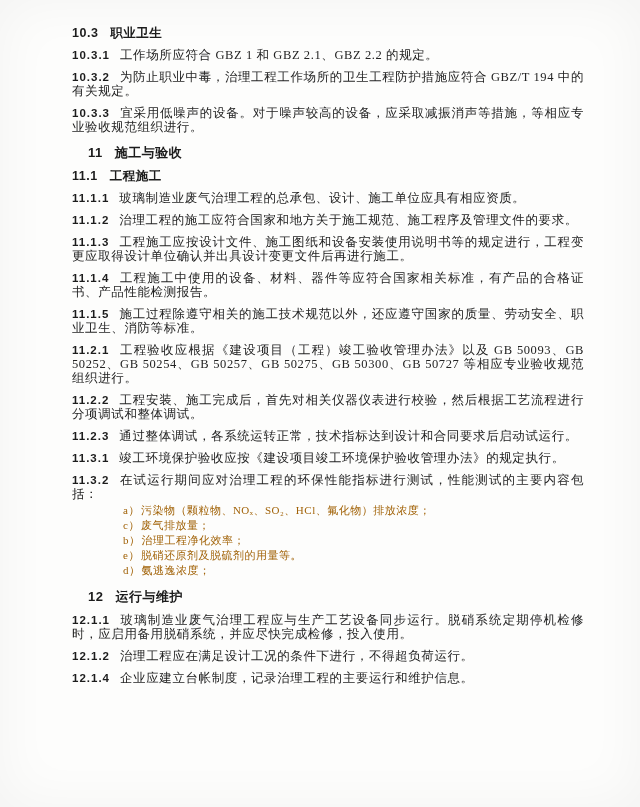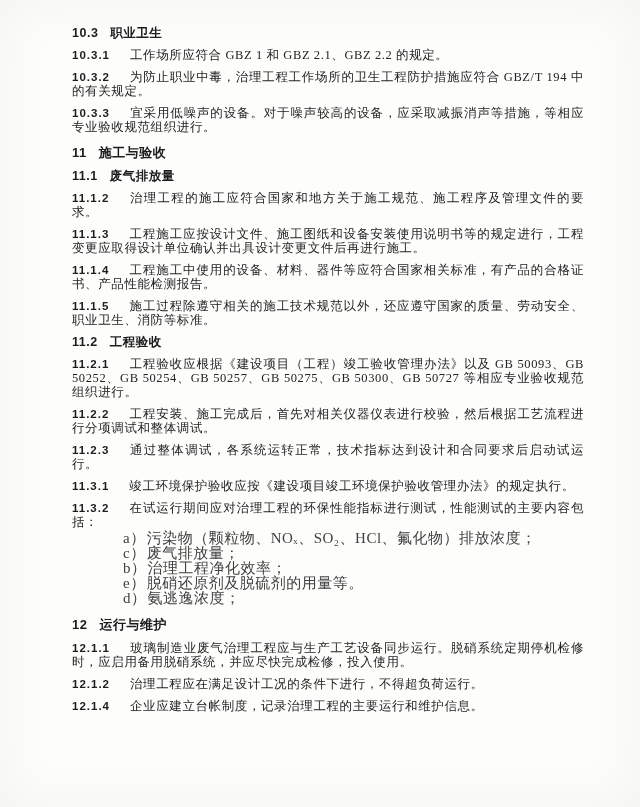--- a/index.html
+++ b/index.html
@@ -23,21 +23,21 @@
     width: 100%;
     height: 100%;
     padding: 26px 56px 16px 72px;
   }
   
   .h1 {
     font-family: "Liberation Sans", "DejaVu Sans", sans-serif;
     font-weight: 700;
     font-size: 13px;
     line-height: 14px;
-    margin: 12px 0 9px 0;
+    margin: 12px 0 9px 16px;
     letter-spacing: 0.5px;
     color: #1c1c1c;
   }
   
   .h2 {
     font-family: "Liberation Sans", "DejaVu Sans", sans-serif;
     font-weight: 700;
     font-size: 12.5px;
     line-height: 14px;
     margin: 2px 0 8px 0;
@@ -53,52 +53,52 @@
     margin: 0 0 8px 0;
     text-align: justify;
     letter-spacing: 0.6px;
     color: #232323;
   }
   .clause .num {
     font-family: "Liberation Sans", "DejaVu Sans", sans-serif;
     font-weight: 700;
     font-size: 11.5px;
     letter-spacing: 1px;
-    margin-right: 20px;
+    margin-right: 10px;
     color: #1c1c1c;
     white-space: nowrap;
   }
   .clause-list {
     margin: 2px 0 0 0;
     padding-left: 51px;
   }
   .list-item {
-    font-size: 15px;
+    font-size: 11px;
     line-height: 15px;
     letter-spacing: 0.5px;
-    color: #404040;
+    color: #a16207;
   }
   .list-item .label { margin-right: 1px; }
 </style>
 </head>
 <body>
 
 <div class="page">
   <div class="content" id="document-content">
       <div class="h2"><span class="num">10.3</span><span class="title">职业卫生</span></div>
       <div class="clause"><span class="num">10.3.1</span><span class="text">工作场所应符合 GBZ 1 和 GBZ 2.1、GBZ 2.2 的规定。</span></div>
       <div class="clause"><span class="num">10.3.2</span><span class="text">为防止职业中毒，治理工程工作场所的卫生工程防护措施应符合 GBZ/T 194 中的有关规定。</span></div>
       <div class="clause"><span class="num">10.3.3</span><span class="text">宜采用低噪声的设备。对于噪声较高的设备，应采取减振消声等措施，等相应专业验收规范组织进行。</span></div>
       <div class="h1"><span class="num">11</span><span class="title">施工与验收</span></div>
-      <div class="h2"><span class="num">11.1</span><span class="title">废气排放量</span></div>
+      <div class="h2"><span class="num">11.1</span><span class="title">工程施工</span></div>
+      <div class="clause"><span class="num">11.1.1</span><span class="text">玻璃制造业废气治理工程的总承包、设计、施工单位应具有相应资质。</span></div>
       <div class="clause"><span class="num">11.1.2</span><span class="text">治理工程的施工应符合国家和地方关于施工规范、施工程序及管理文件的要求。</span></div>
       <div class="clause"><span class="num">11.1.3</span><span class="text">工程施工应按设计文件、施工图纸和设备安装使用说明书等的规定进行，工程变更应取得设计单位确认并出具设计变更文件后再进行施工。</span></div>
       <div class="clause"><span class="num">11.1.4</span><span class="text">工程施工中使用的设备、材料、器件等应符合国家相关标准，有产品的合格证书、产品性能检测报告。</span></div>
       <div class="clause"><span class="num">11.1.5</span><span class="text">施工过程除遵守相关的施工技术规范以外，还应遵守国家的质量、劳动安全、职业卫生、消防等标准。</span></div>
-      <div class="h2"><span class="num">11.2</span><span class="title">工程验收</span></div>
       <div class="clause"><span class="num">11.2.1</span><span class="text">工程验收应根据《建设项目（工程）竣工验收管理办法》以及 GB 50093、GB 50252、GB 50254、GB 50257、GB 50275、GB 50300、GB 50727 等相应专业验收规范组织进行。</span></div>
       <div class="clause"><span class="num">11.2.2</span><span class="text">工程安装、施工完成后，首先对相关仪器仪表进行校验，然后根据工艺流程进行分项调试和整体调试。</span></div>
       <div class="clause"><span class="num">11.2.3</span><span class="text">通过整体调试，各系统运转正常，技术指标达到设计和合同要求后启动试运行。</span></div>
       <div class="clause"><span class="num">11.3.1</span><span class="text">竣工环境保护验收应按《建设项目竣工环境保护验收管理办法》的规定执行。</span></div>
       <div class="clause"><span class="num">11.3.2</span><span class="text">在试运行期间应对治理工程的环保性能指标进行测试，性能测试的主要内容包括：</span><div class="clause-list">
           <div class="list-item"><span class="label">a）</span><span>污染物（颗粒物、NOₓ、SO₂、HCl、氟化物）排放浓度；</span></div>
           <div class="list-item"><span class="label">c）</span><span>废气排放量；</span></div>
           <div class="list-item"><span class="label">b）</span><span>治理工程净化效率；</span></div>
           <div class="list-item"><span class="label">e）</span><span>脱硝还原剂及脱硫剂的用量等。</span></div>
           <div class="list-item"><span class="label">d）</span><span>氨逃逸浓度；</span></div>

